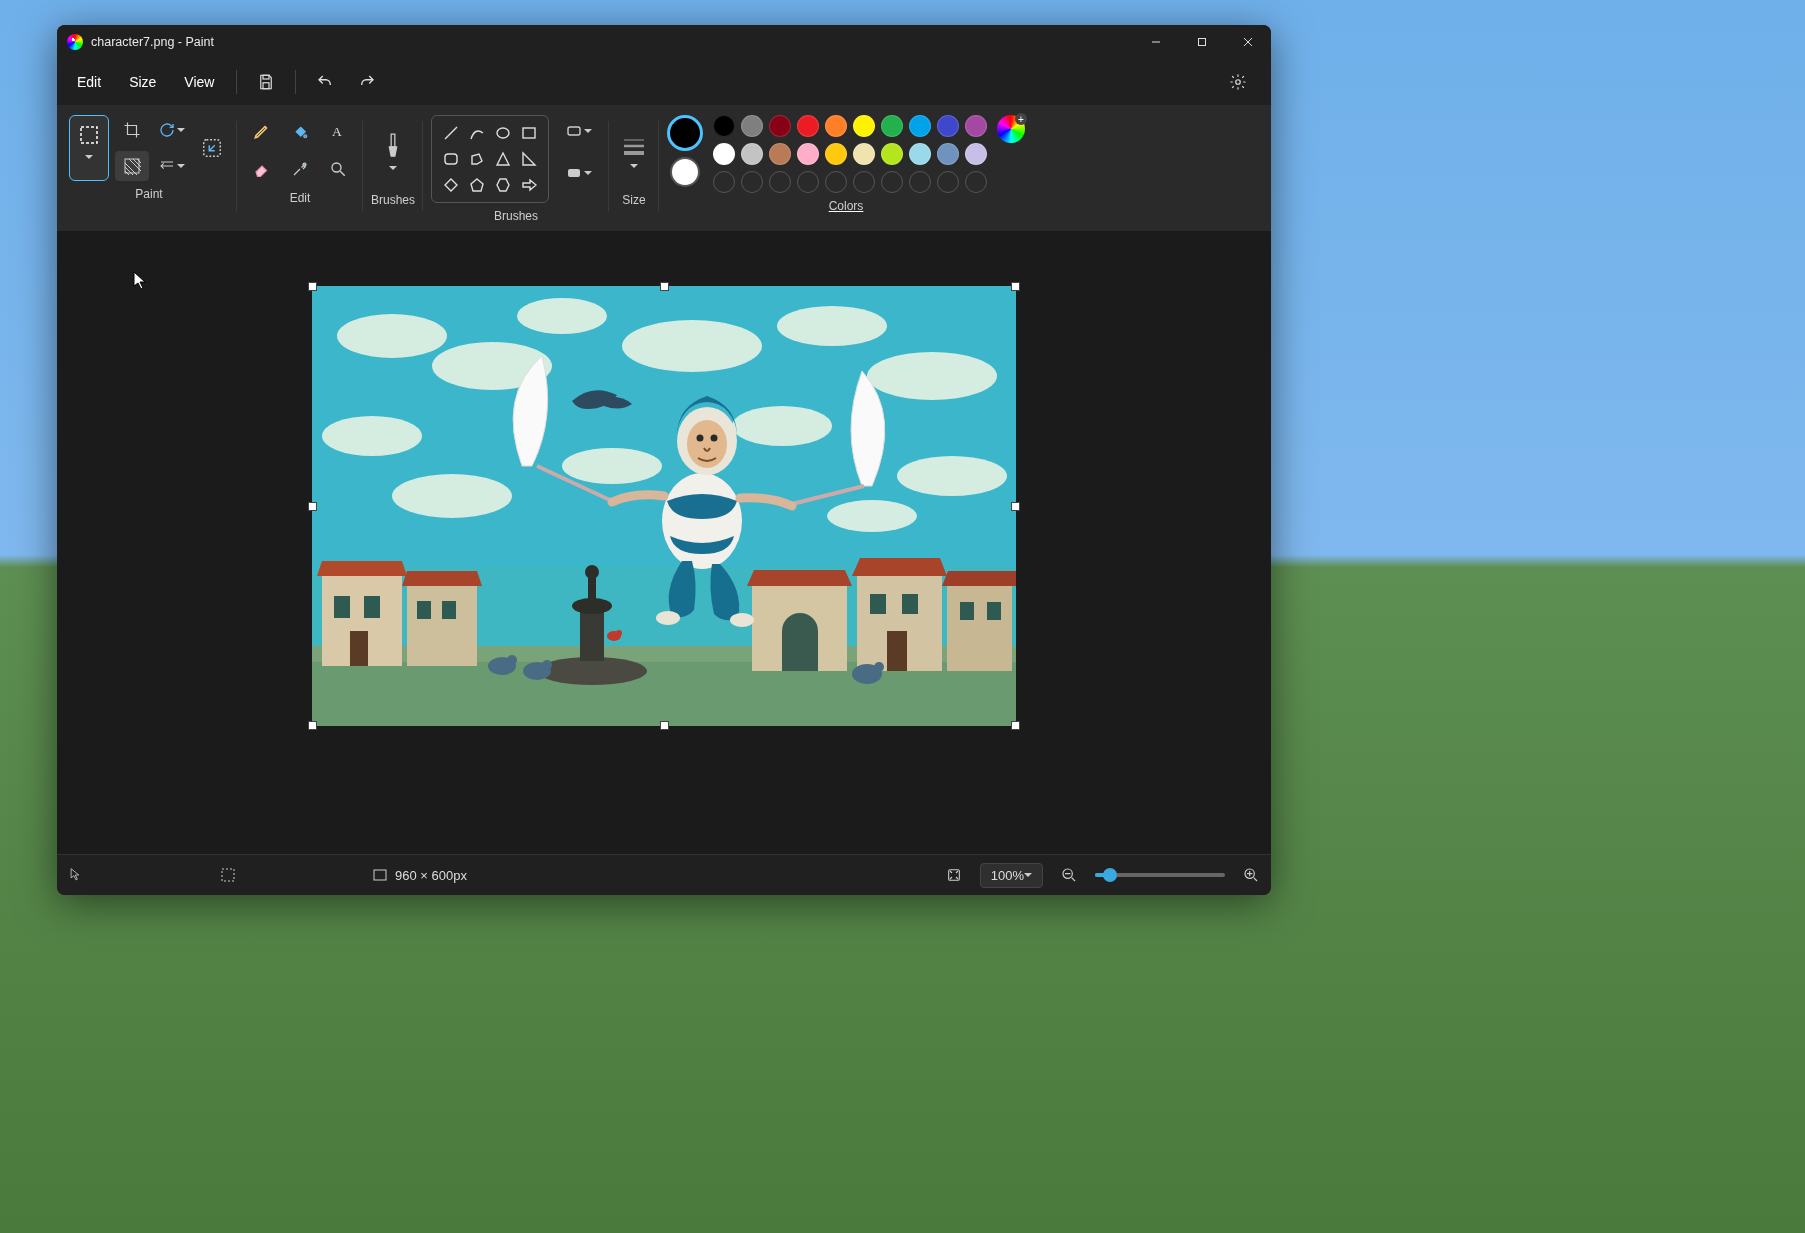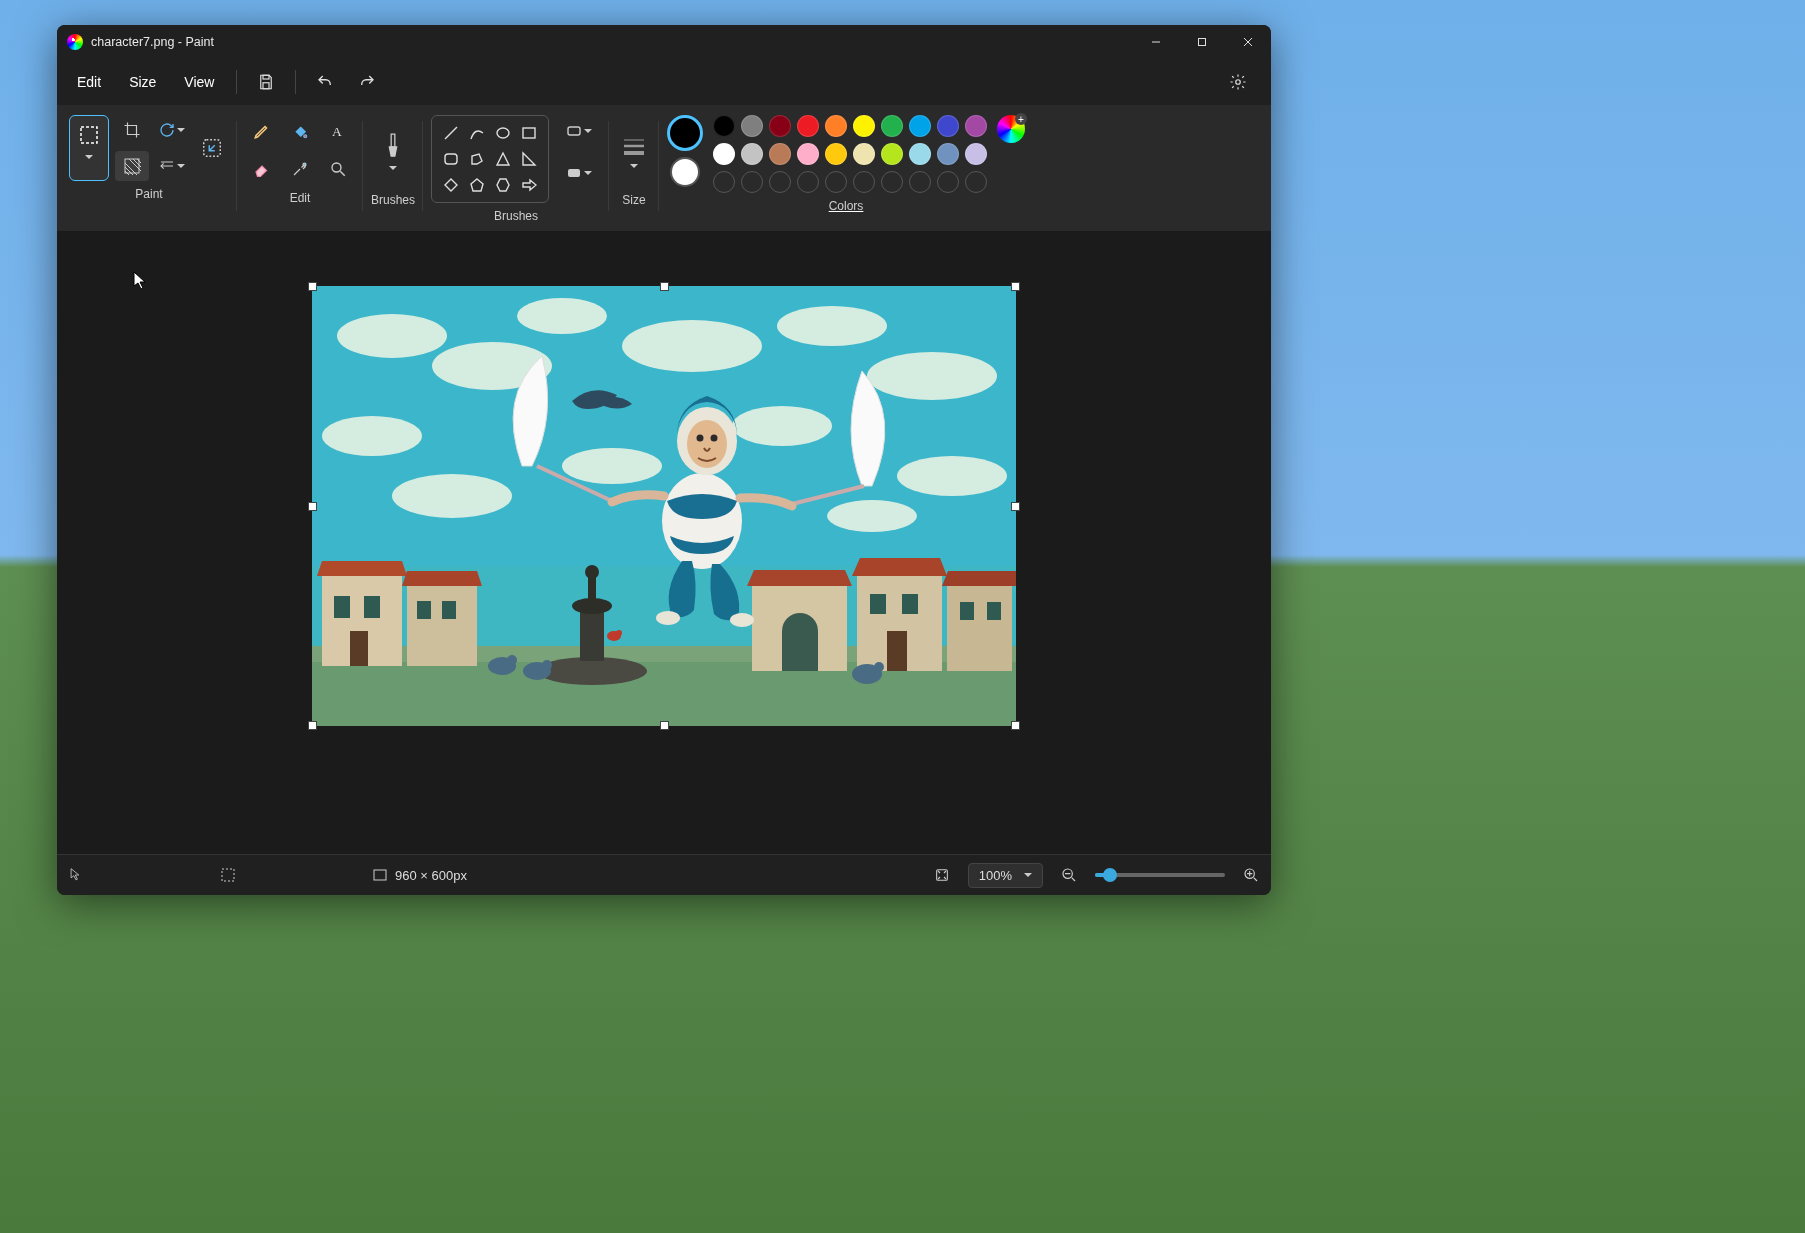--- a/index.html
+++ b/index.html
@@ -301,21 +301,21 @@
     display: flex;
     align-items: center;
     padding: 0 12px;
     font-size: 13px;
     color: #ddd;
     gap: 18px;
   }
   .status-sec { display: flex; align-items: center; gap: 8px; }
   .status-spacer { flex: 1; }
   .zoom-combo {
-    display: flex; align-items: center; gap: 12px;
+    display: flex; align-items: center; 
     background: #2f2f2f; border: 1px solid #444;
     border-radius: 4px; padding: 4px 10px;
   }
   .zoom-slider {
     width: 130px; height: 4px; background: #666; border-radius: 2px;
     position: relative;
   }
   .zoom-slider .slider-progress {
     position: absolute;
     left: 0;

